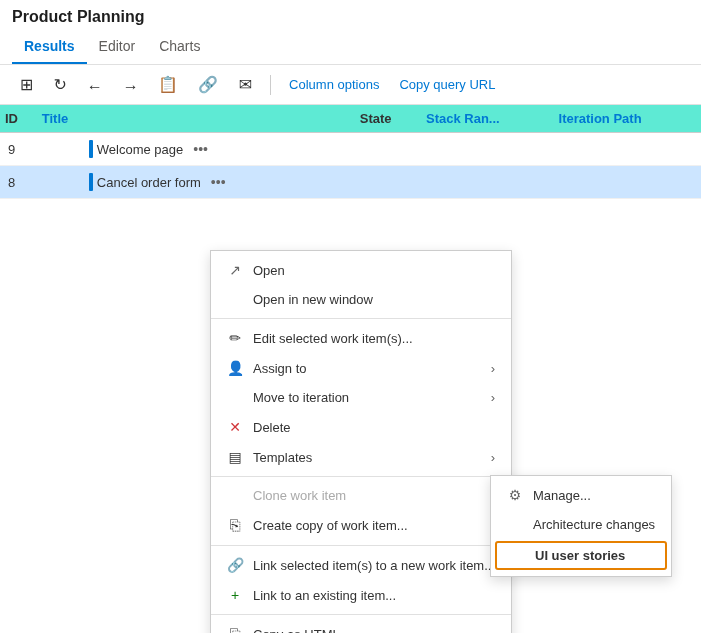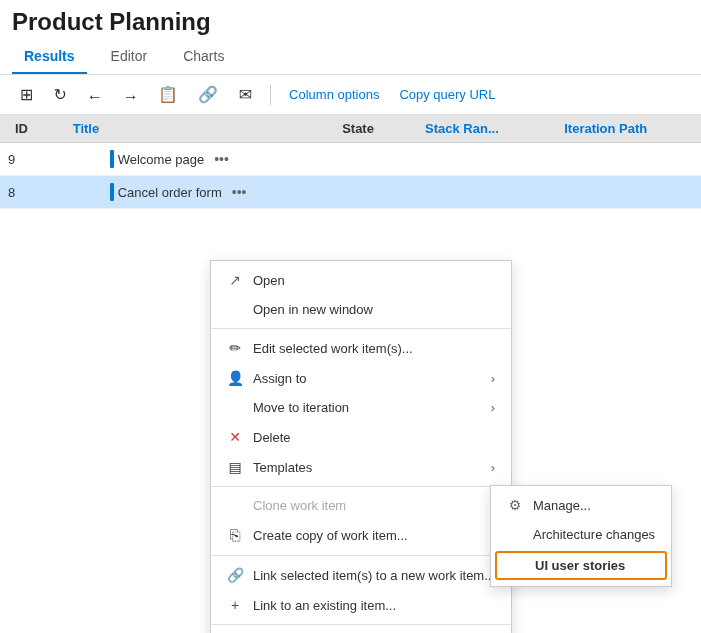--- a/index.html
+++ b/index.html
@@ -1,38 +1,38 @@
 <!DOCTYPE html>
 <html><head>
   <meta charset="utf-8">
   <style>
     * { box-sizing: border-box; margin: 0; padding: 0; }
     body { font-family: 'Segoe UI', Arial, sans-serif; font-size: 14px; color: #333; background: #fff; width: 701px; height: 633px; overflow: hidden; }
 
     
     .page-header { padding: 8px 12px 4px 12px; }
-    .page-title { font-size: 24px; font-weight: 600; color: #1e1e1e; }
-
-    
-    .nav-tabs { display: flex; align-items: center; border-bottom: 1px solid #e0e0e0; padding: 0 12px; gap: 12px; }
+    .page-title { font-size: 16px; font-weight: 600; color: #1e1e1e; }
+
+    
+    .nav-tabs { display: flex; align-items: center; border-bottom: 1px solid #e0e0e0; padding: 0 12px; gap: 0; }
     .nav-tab { padding: 8px 12px; cursor: pointer; font-size: 14px; color: #0078d4; border-bottom: 2px solid transparent; }
     .nav-tab.active { color: #0078d4; border-bottom: 2px solid #0078d4; font-weight: 600; }
     .nav-tab:not(.active) { color: #605e5c; }
 
     
     .toolbar { display: flex; align-items: center; padding: 6px 12px; gap: 4px; border-bottom: 1px solid #e0e0e0; }
     .toolbar-btn { display: flex; align-items: center; gap: 4px; padding: 4px 8px; cursor: pointer; border: none; background: transparent; font-size: 13px; color: #333; border-radius: 2px; }
     .toolbar-icon { font-size: 16px; }
     .toolbar-sep { width: 1px; height: 20px; background: #ccc; margin: 0 6px; }
     .toolbar-link { color: #0078d4; font-size: 13px; cursor: pointer; padding: 4px 8px; }
 
     
     .table-container { position: relative; }
     table { width: 100%; border-collapse: collapse; font-size: 13px; }
-    thead th { padding: 6px 15px; text-align: left; font-weight: 600; color: #333; border-bottom: 1px solid #ccc; background: #e5e5e5; }
+    thead th { padding: 6px 5px; text-align: left; font-weight: 600; color: #333; border-bottom: 1px solid #ccc; background: #5eead4; }
     tbody tr { border-bottom: 1px solid #f0f0f0; }
     tbody tr.selected { background: #cce5ff; }
     tbody td { padding: 6px 8px; }
     .work-item-color { display: inline-block; width: 4px; height: 18px; background: #0078d4; vertical-align: middle; margin-right: 4px; border-radius: 1px; }
     .work-item-title { display: flex; align-items: center; padding-left: 44px; }
     .ellipsis-btn { color: #666; cursor: pointer; padding: 2px 4px; font-size: 14px; }
 
     
     .context-menu {
       position: absolute;

